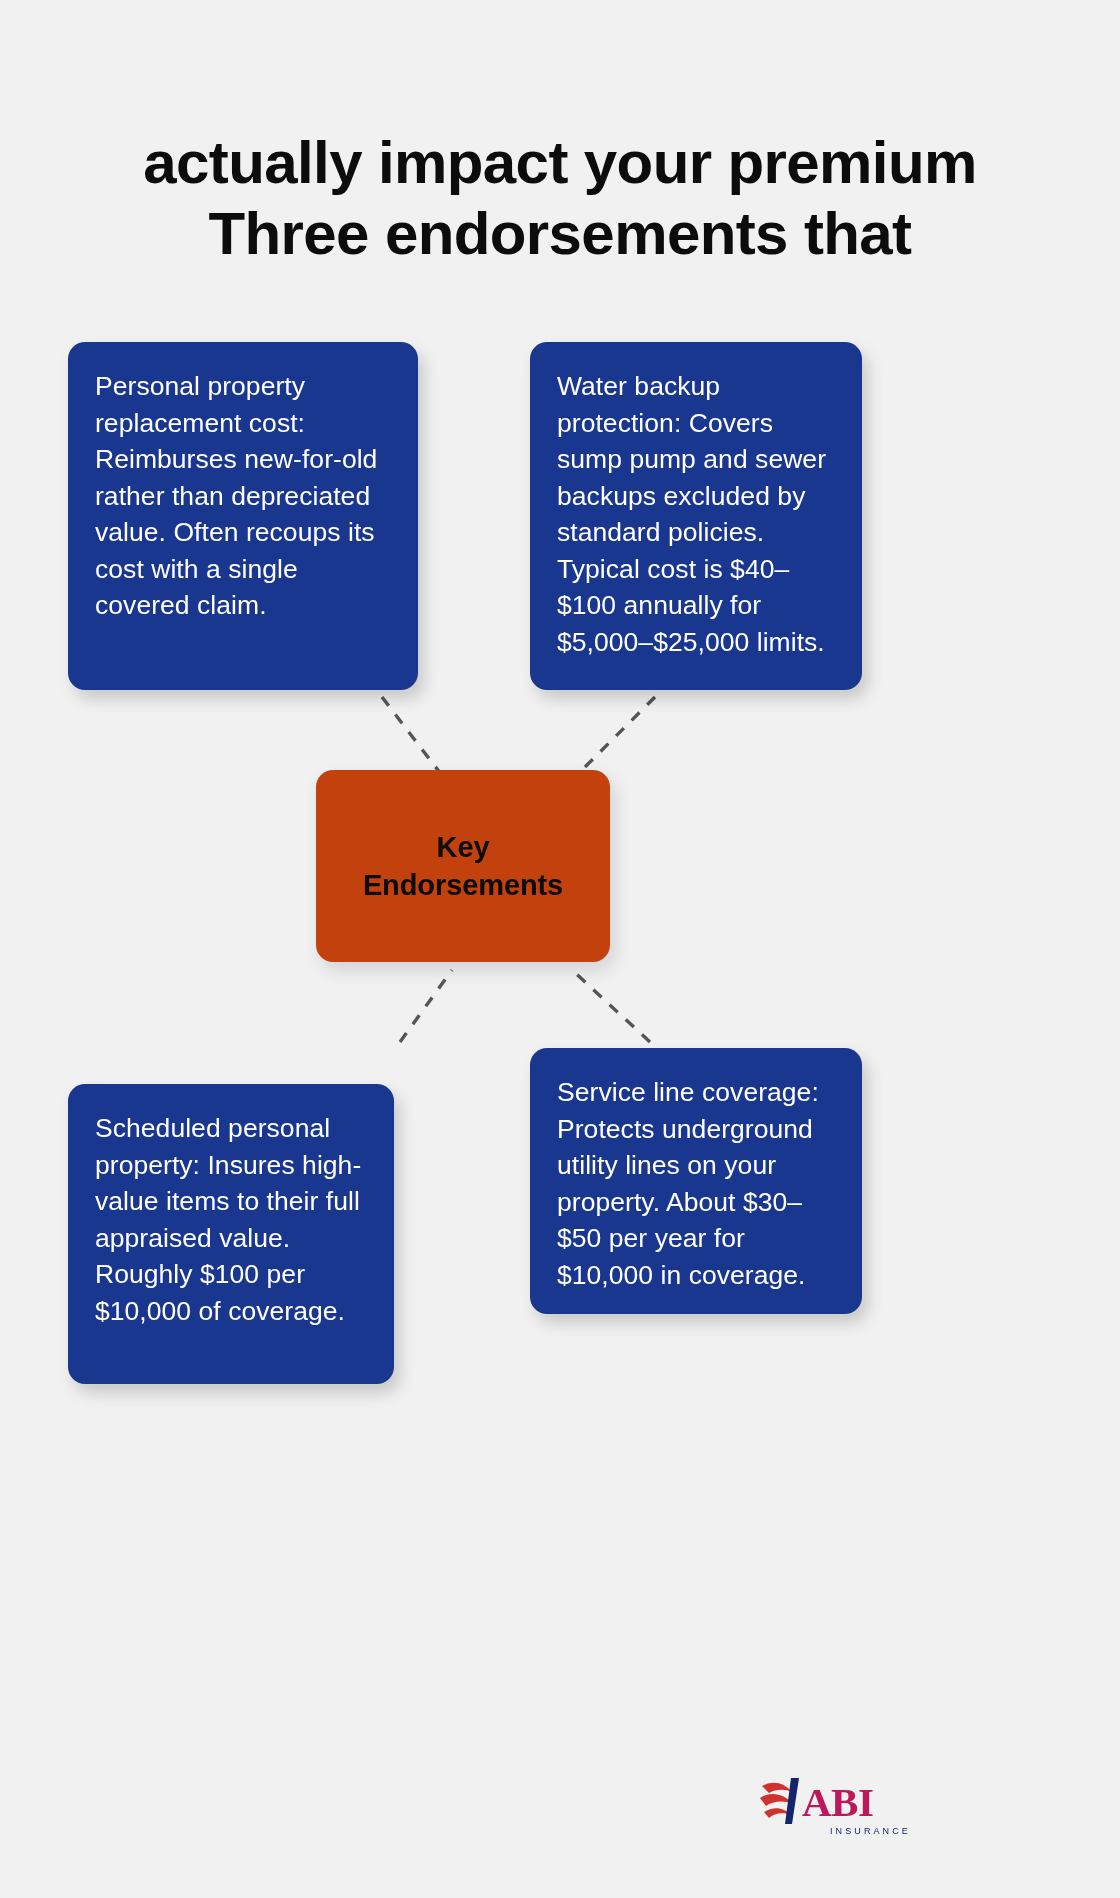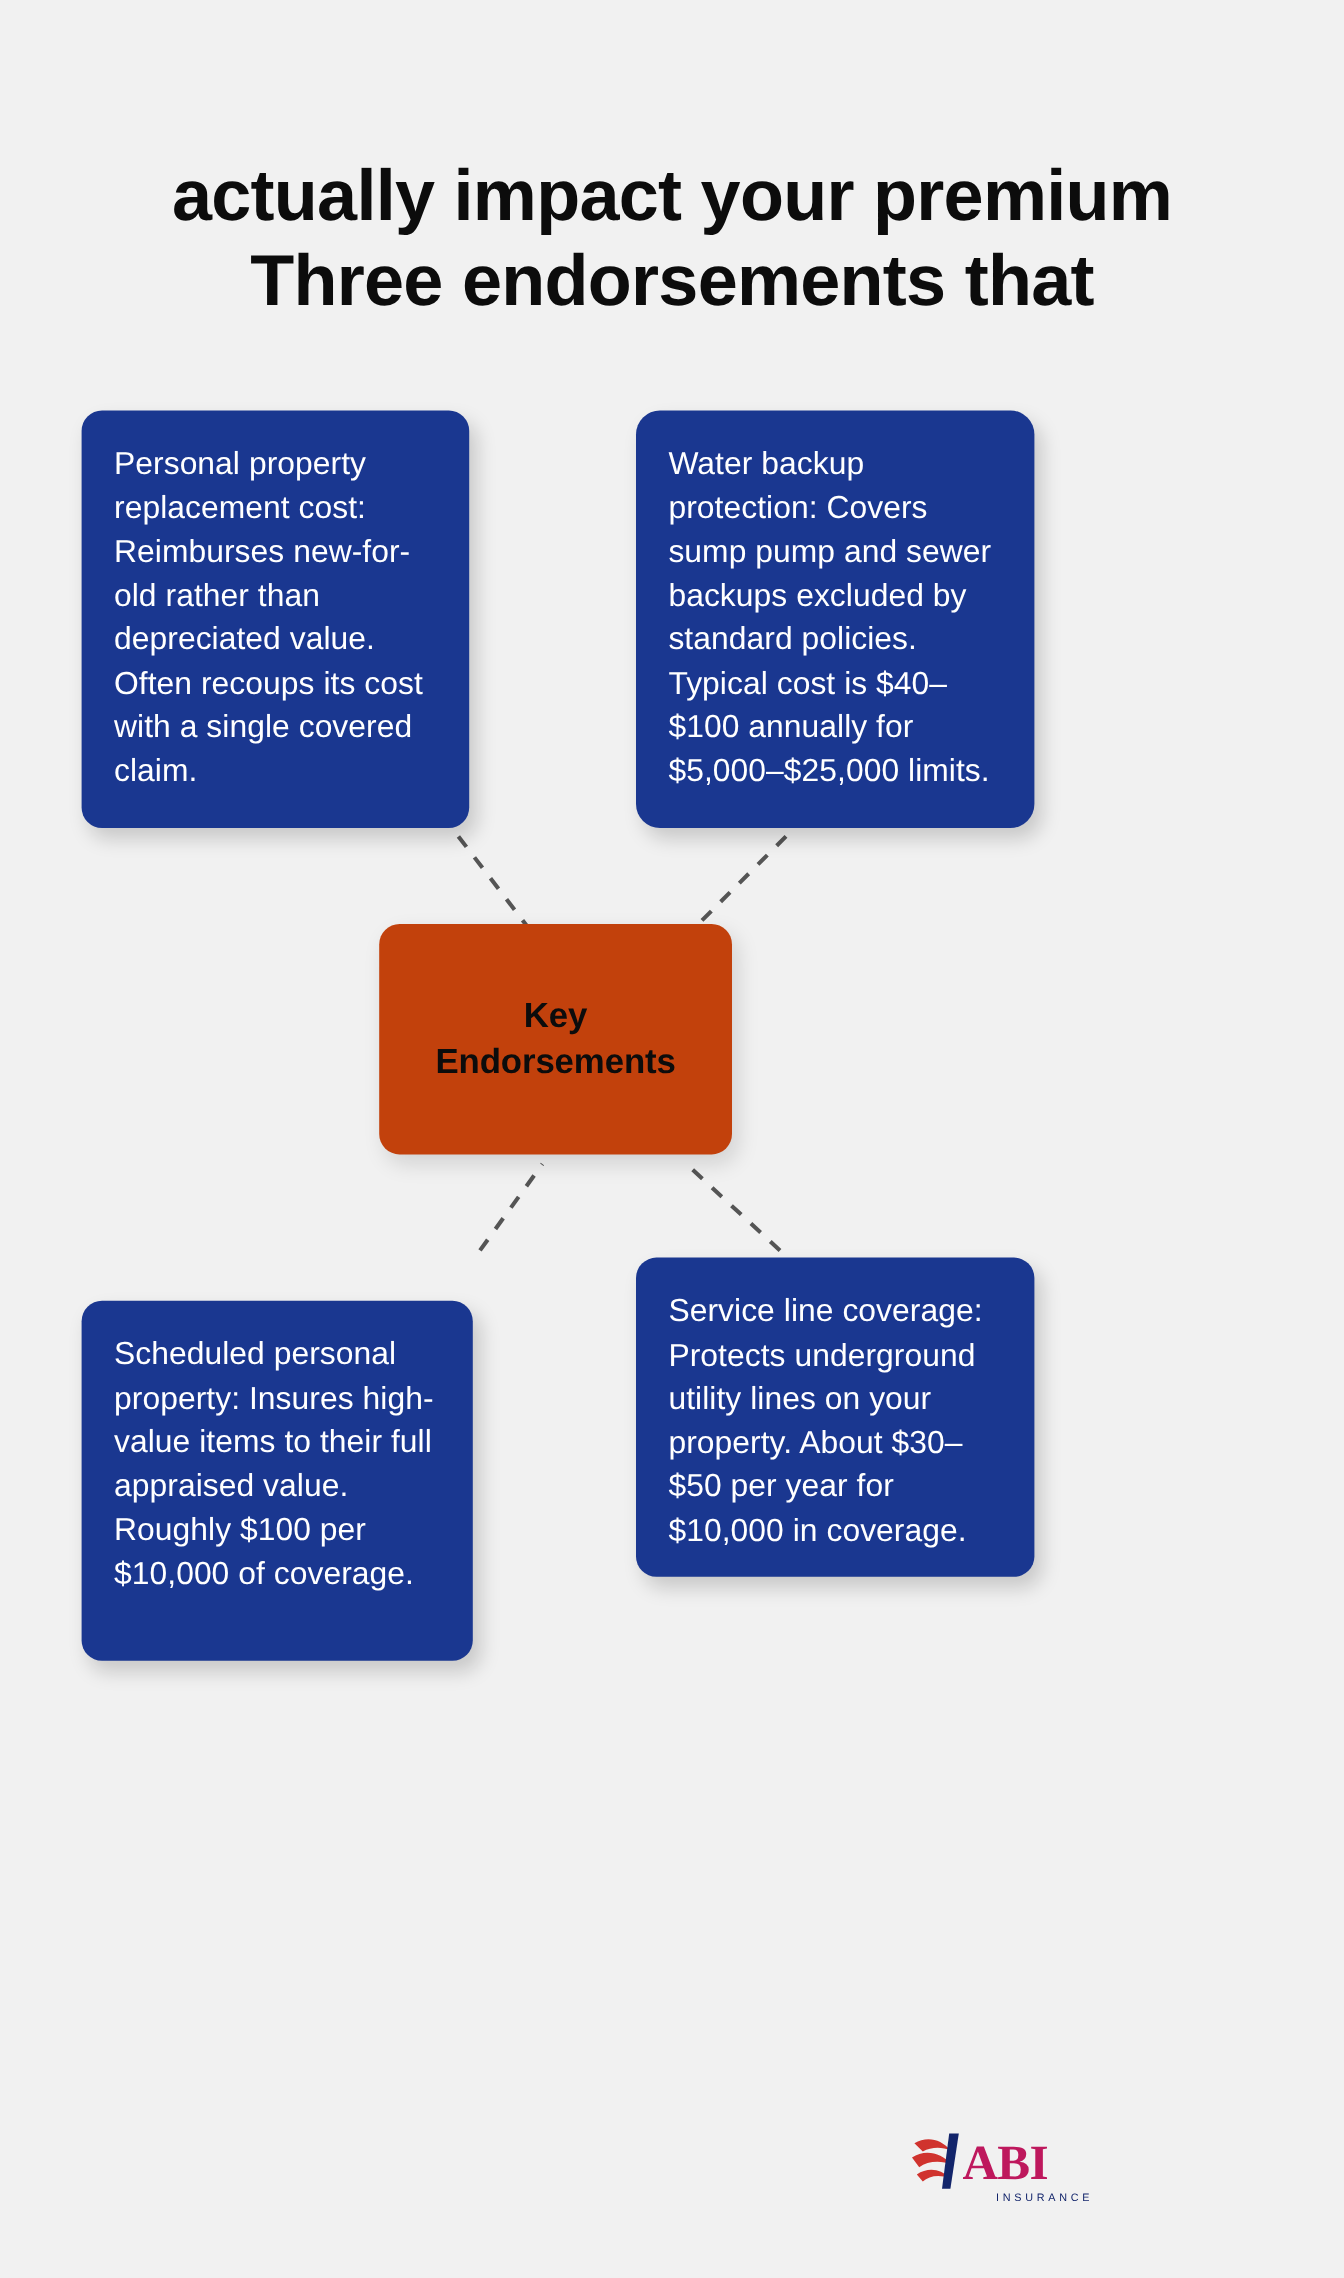--- a/index.html
+++ b/index.html
@@ -62,22 +62,22 @@
     left: 27px;
     right: 24px;
     top: 26px;
     font-size: 26.5px;
     line-height: 1.38;
     font-weight: 400;
     color: #ffffff;
     letter-spacing: 0.05px;
   }
 
-  #card-tl { left: 68px;  top: 342px;  width: 323px; height: 348px; }
-  #card-tr { left: 530px; top: 342px;  width: 332px; height: 348px; border-radius: 20px; }
+  #card-tl { left: 68px;  top: 342px;  width: 350px; height: 348px; }
+  #card-tr { left: 530px; top: 342px;  width: 332px; height: 348px; }
   #card-bl { left: 68px;  top: 1048px; width: 326px; height: 300px; margin-top: 36px; }
   #card-br { left: 530px; top: 1048px; width: 332px; height: 266px; }
 
   
   #hub {
     position: absolute;
     left: 316px;
     top: 770px;
     width: 294px;
     height: 192px;

